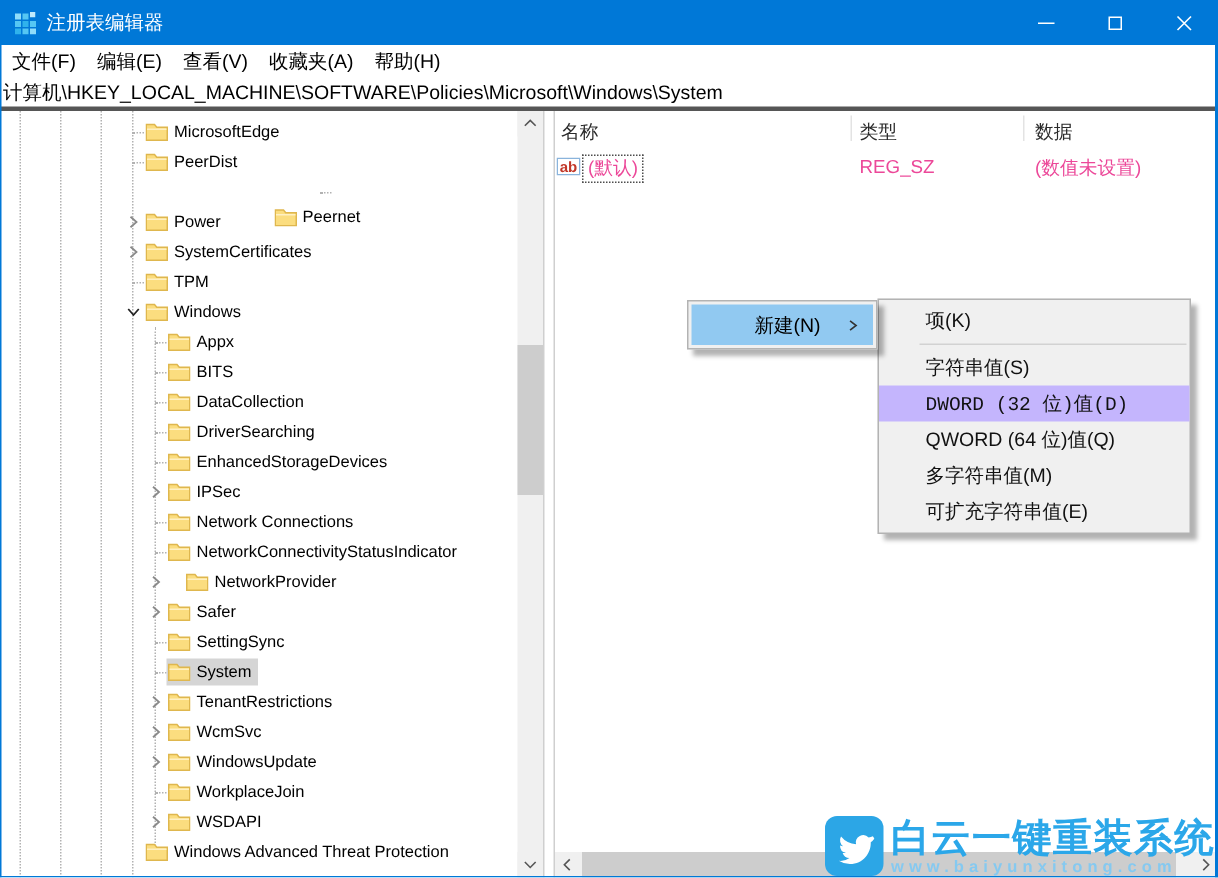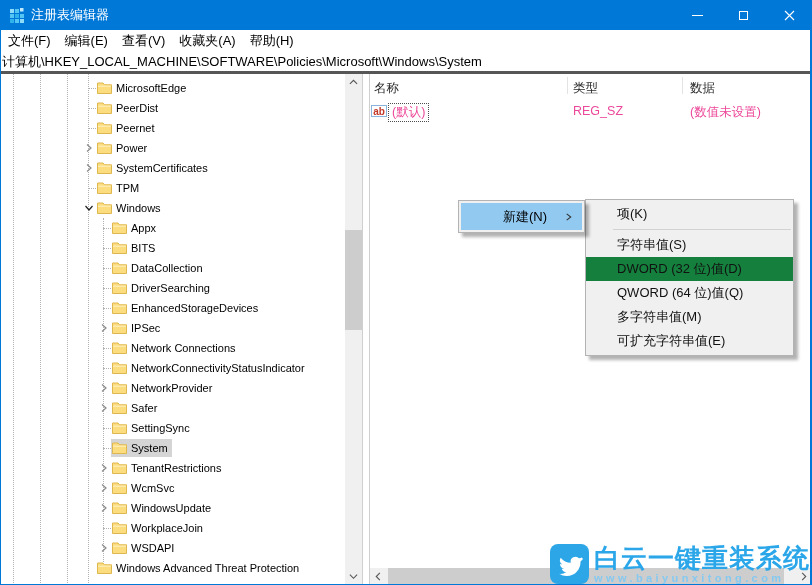--- a/index.html
+++ b/index.html
@@ -56,21 +56,21 @@
   .hthumb { position:absolute; top:0; height:17px; left:18px; width:396px; background:#cdcdcd; }
   .hs-left { position:absolute; left:0; top:0; width:17px; height:17px; display:flex; align-items:center; justify-content:center; }
   .hs-right { position:absolute; right:0; top:0; width:17px; height:17px; display:flex; align-items:center; justify-content:center; }
 
   
   .menu1 { position:absolute; left:458px; top:200px; width:127px; height:33px; background:#f0f0f0; border:1px solid #b3b3b3; box-shadow:4px 4px 3px rgba(0,0,0,0.3); padding:2px; z-index:30; }
   .menu1-item { position:relative; height:100%; background:#91c9f1; display:flex; align-items:center; padding-left:42px; font-size:13px; color:#000; }
   .menu1-arrow { position:absolute; right:9px; top:50%; transform:translateY(-50%); display:flex; }
   .menu2 { position:absolute; left:585px; top:199px; width:209px; background:#f0f0f0; border:1px solid #b3b3b3; box-shadow:4px 4px 3px rgba(0,0,0,0.3); padding:2px 0; z-index:29; }
   .menu2-item { height:24px; display:flex; align-items:center; padding-left:31px; font-size:13px; color:#111; white-space:nowrap; }
-  .menu2-item.hl { background:#15803d; }
+  .menu2-item.hl { background:#c4b5fd;font-family:Liberation Mono, monospace; }
   .menu2-sep { height:0; border-top:1px solid #d2d2d2; margin:3px 2px 3px 27px; }
 
   
   .watermark { position:absolute; right:2px; bottom:1px; display:flex; align-items:flex-end; z-index:60; }
   .wm-badge { width:39px; height:40px; background:#2ca6e6; border-radius:8px; display:flex; align-items:center; justify-content:center; margin-right:5px; }
   .wm-col { display:flex; flex-direction:column; line-height:1; }
   .wm-title { font-size:26px; font-weight:bold; color:#2ba7e9; letter-spacing:1px; }
   .wm-url { font-size:11px; font-weight:bold; color:#85c9f0; letter-spacing:3.4px; margin-top:2px; }
 </style>
 </head>
@@ -150,21 +150,21 @@
           <span class="node">
             <span class="fold">
               <svg width="15" height="12" viewBox="0 0 15 12">
                 <path d="M0.5 1 L6 1 L7.5 2.8 L14.5 2.8 L14.5 11.5 L0.5 11.5 Z" fill="#fbdd7f" stroke="#dfb74e"></path>
                 <line x1="1" y1="4.2" x2="14" y2="4.2" stroke="#fff0c2"></line>
               </svg>
             </span>
             <span class="lab">PeerDist</span>
           </span>
         </div>
-        <div class="tree-row" style="padding-left: 81px;">
+        <div class="tree-row" style="padding-left: 81px; flex-direction: column;">
           <span class="twisty">
             <i class="stub"></i>
           </span>
           <span class="node">
             <span class="fold">
               <svg width="15" height="12" viewBox="0 0 15 12">
                 <path d="M0.5 1 L6 1 L7.5 2.8 L14.5 2.8 L14.5 11.5 L0.5 11.5 Z" fill="#fbdd7f" stroke="#dfb74e"></path>
                 <line x1="1" y1="4.2" x2="14" y2="4.2" stroke="#fff0c2"></line>
               </svg>
             </span>
@@ -340,21 +340,21 @@
           <span class="node">
             <span class="fold">
               <svg width="15" height="12" viewBox="0 0 15 12">
                 <path d="M0.5 1 L6 1 L7.5 2.8 L14.5 2.8 L14.5 11.5 L0.5 11.5 Z" fill="#fbdd7f" stroke="#dfb74e"></path>
                 <line x1="1" y1="4.2" x2="14" y2="4.2" stroke="#fff0c2"></line>
               </svg>
             </span>
             <span class="lab">NetworkConnectivityStatusIndicator</span>
           </span>
         </div>
-        <div class="tree-row" style="padding-left: 96px;">
+        <div class="tree-row" style="padding-left: 96px; gap: 12px;">
           <span class="twisty">
             <svg width="10" height="10" viewBox="0 0 10 10">
               <polyline points="3,1.5 7,5 3,8.5" fill="none" stroke="#8a8a8a" stroke-width="1.2"></polyline>
             </svg>
           </span>
           <span class="node">
             <span class="fold">
               <svg width="15" height="12" viewBox="0 0 15 12">
                 <path d="M0.5 1 L6 1 L7.5 2.8 L14.5 2.8 L14.5 11.5 L0.5 11.5 Z" fill="#fbdd7f" stroke="#dfb74e"></path>
                 <line x1="1" y1="4.2" x2="14" y2="4.2" stroke="#fff0c2"></line>

